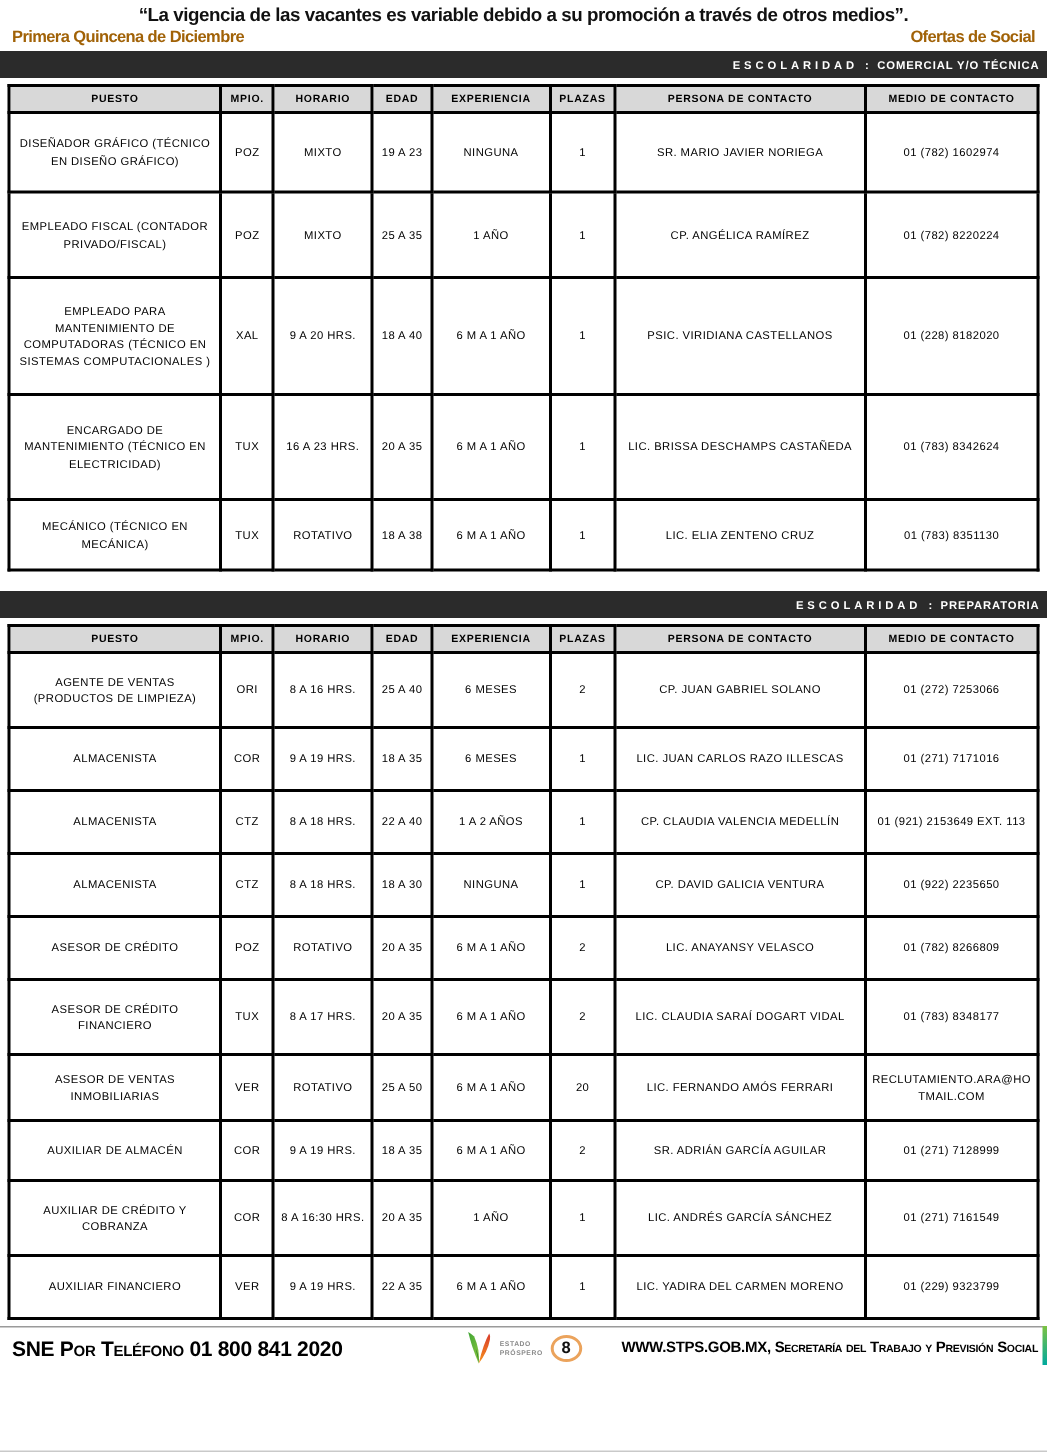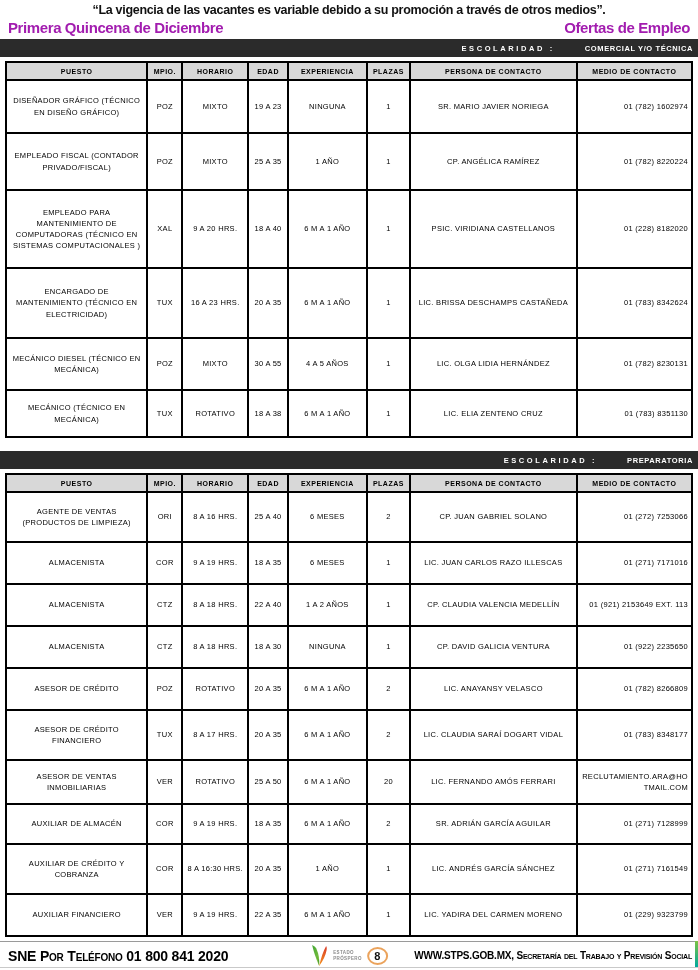--- a/index.html
+++ b/index.html
@@ -13,28 +13,28 @@
   .quote {
     padding-top:3px; text-align:center; font-weight:bold;
     font-size:12.5px; letter-spacing:-0.3px; color:#111;
   }
   
   .subhead {
     display:flex; justify-content:space-between; align-items:baseline;
     padding:1px 8px 0 8px; margin-top:1px;
   }
   .subhead .orange {
-    color:#a21caf; font-weight:bold; font-size:15px; letter-spacing:-0.4px;
+    color:#a16207; font-weight:bold; font-size:11px; letter-spacing:-0.4px;
   }
   
   .bar {
     height:18px; background:#2B2B2B; color:#fff;
     display:flex; justify-content:flex-end; align-items:center;
     padding-right:5px; margin-top:3px;
-    font-size:7.5px; font-weight:bold;gap:27px;
+    font-size:7.5px; font-weight:bold;
   }
   .bar .bar-label { letter-spacing:2.6px; margin-right:3px; }
   .bar .bar-value { letter-spacing:0.6px; }
   
   table.jobs {
     width:688px; margin:4px 5px 0 5px;
     border-collapse:collapse; table-layout:fixed;
     border:2px solid #000;
   }
   table.jobs th, table.jobs td {
@@ -43,21 +43,21 @@
   }
   table.jobs thead tr { height:18px; }
   table.jobs th {
     background:#D8D8D8; font-size:7px; font-weight:bold; letter-spacing:0.5px;
     padding:2px 1px;
   }
   table.jobs td {
     font-size:7.5px; line-height:1.5; letter-spacing:0.3px;
     padding:2px 3px; text-transform:uppercase;
   }
-  table.jobs td.medio { text-align:right; word-break:break-all; padding-right:3px; }
+  table.jobs td.medio { word-break:break-all; padding-right:3px; }
   col.c0{width:20.6%} col.c1{width:5.1%} col.c2{width:9.6%} col.c3{width:5.8%}
   col.c4{width:11.5%} col.c5{width:6.3%} col.c6{width:24.3%} col.c7{width:16.8%}
   .section2 { margin-top:13px; }
   
   .footer {
     position:relative; margin-top:4px; border-top:1px solid #9a9a9a;
     padding:5px 6px 3px 8px;
     display:flex; justify-content:space-between; align-items:center;
     height:26px;
   }
@@ -90,21 +90,21 @@
 </style>
 </head>
 <body>
 
 <div class="page">
 
   <div class="quote">“La vigencia de las vacantes es variable debido a su promoción a través de otros medios”.</div>
 
   <div class="subhead">
     <span class="orange">Primera Quincena de Diciembre</span>
-    <span class="orange">Ofertas de Empleo</span>
+    <span class="orange">Ofertas de Social</span>
   </div>
 
   <section>
     <div class="bar">
       <span class="bar-label">ESCOLARIDAD :</span>
       <span class="bar-value">COMERCIAL Y/O TÉCNICA</span>
     </div>
     <table class="jobs">
       <colgroup>
         <col class="c0">
@@ -161,30 +161,20 @@
           </tr>
           <tr style="height: 70px;">
             <td>ENCARGADO DE MANTENIMIENTO (TÉCNICO EN ELECTRICIDAD)</td>
             <td>TUX</td>
             <td>16 A 23 HRS.</td>
             <td>20 A 35</td>
             <td>6 M A 1 AÑO</td>
             <td>1</td>
             <td>LIC. BRISSA DESCHAMPS CASTAÑEDA</td>
             <td class="medio">01 (783) 8342624</td>
-          </tr>
-          <tr style="height: 52px;">
-            <td>MECÁNICO DIESEL (TÉCNICO EN MECÁNICA)</td>
-            <td>POZ</td>
-            <td>MIXTO</td>
-            <td>30 A 55</td>
-            <td>4 A 5 AÑOS</td>
-            <td>1</td>
-            <td>LIC. OLGA LIDIA HERNÁNDEZ</td>
-            <td class="medio">01 (782) 8230131</td>
           </tr>
           <tr style="height: 47px;">
             <td>MECÁNICO (TÉCNICO EN MECÁNICA)</td>
             <td>TUX</td>
             <td>ROTATIVO</td>
             <td>18 A 38</td>
             <td>6 M A 1 AÑO</td>
             <td>1</td>
             <td>LIC. ELIA ZENTENO CRUZ</td>
             <td class="medio">01 (783) 8351130</td>

